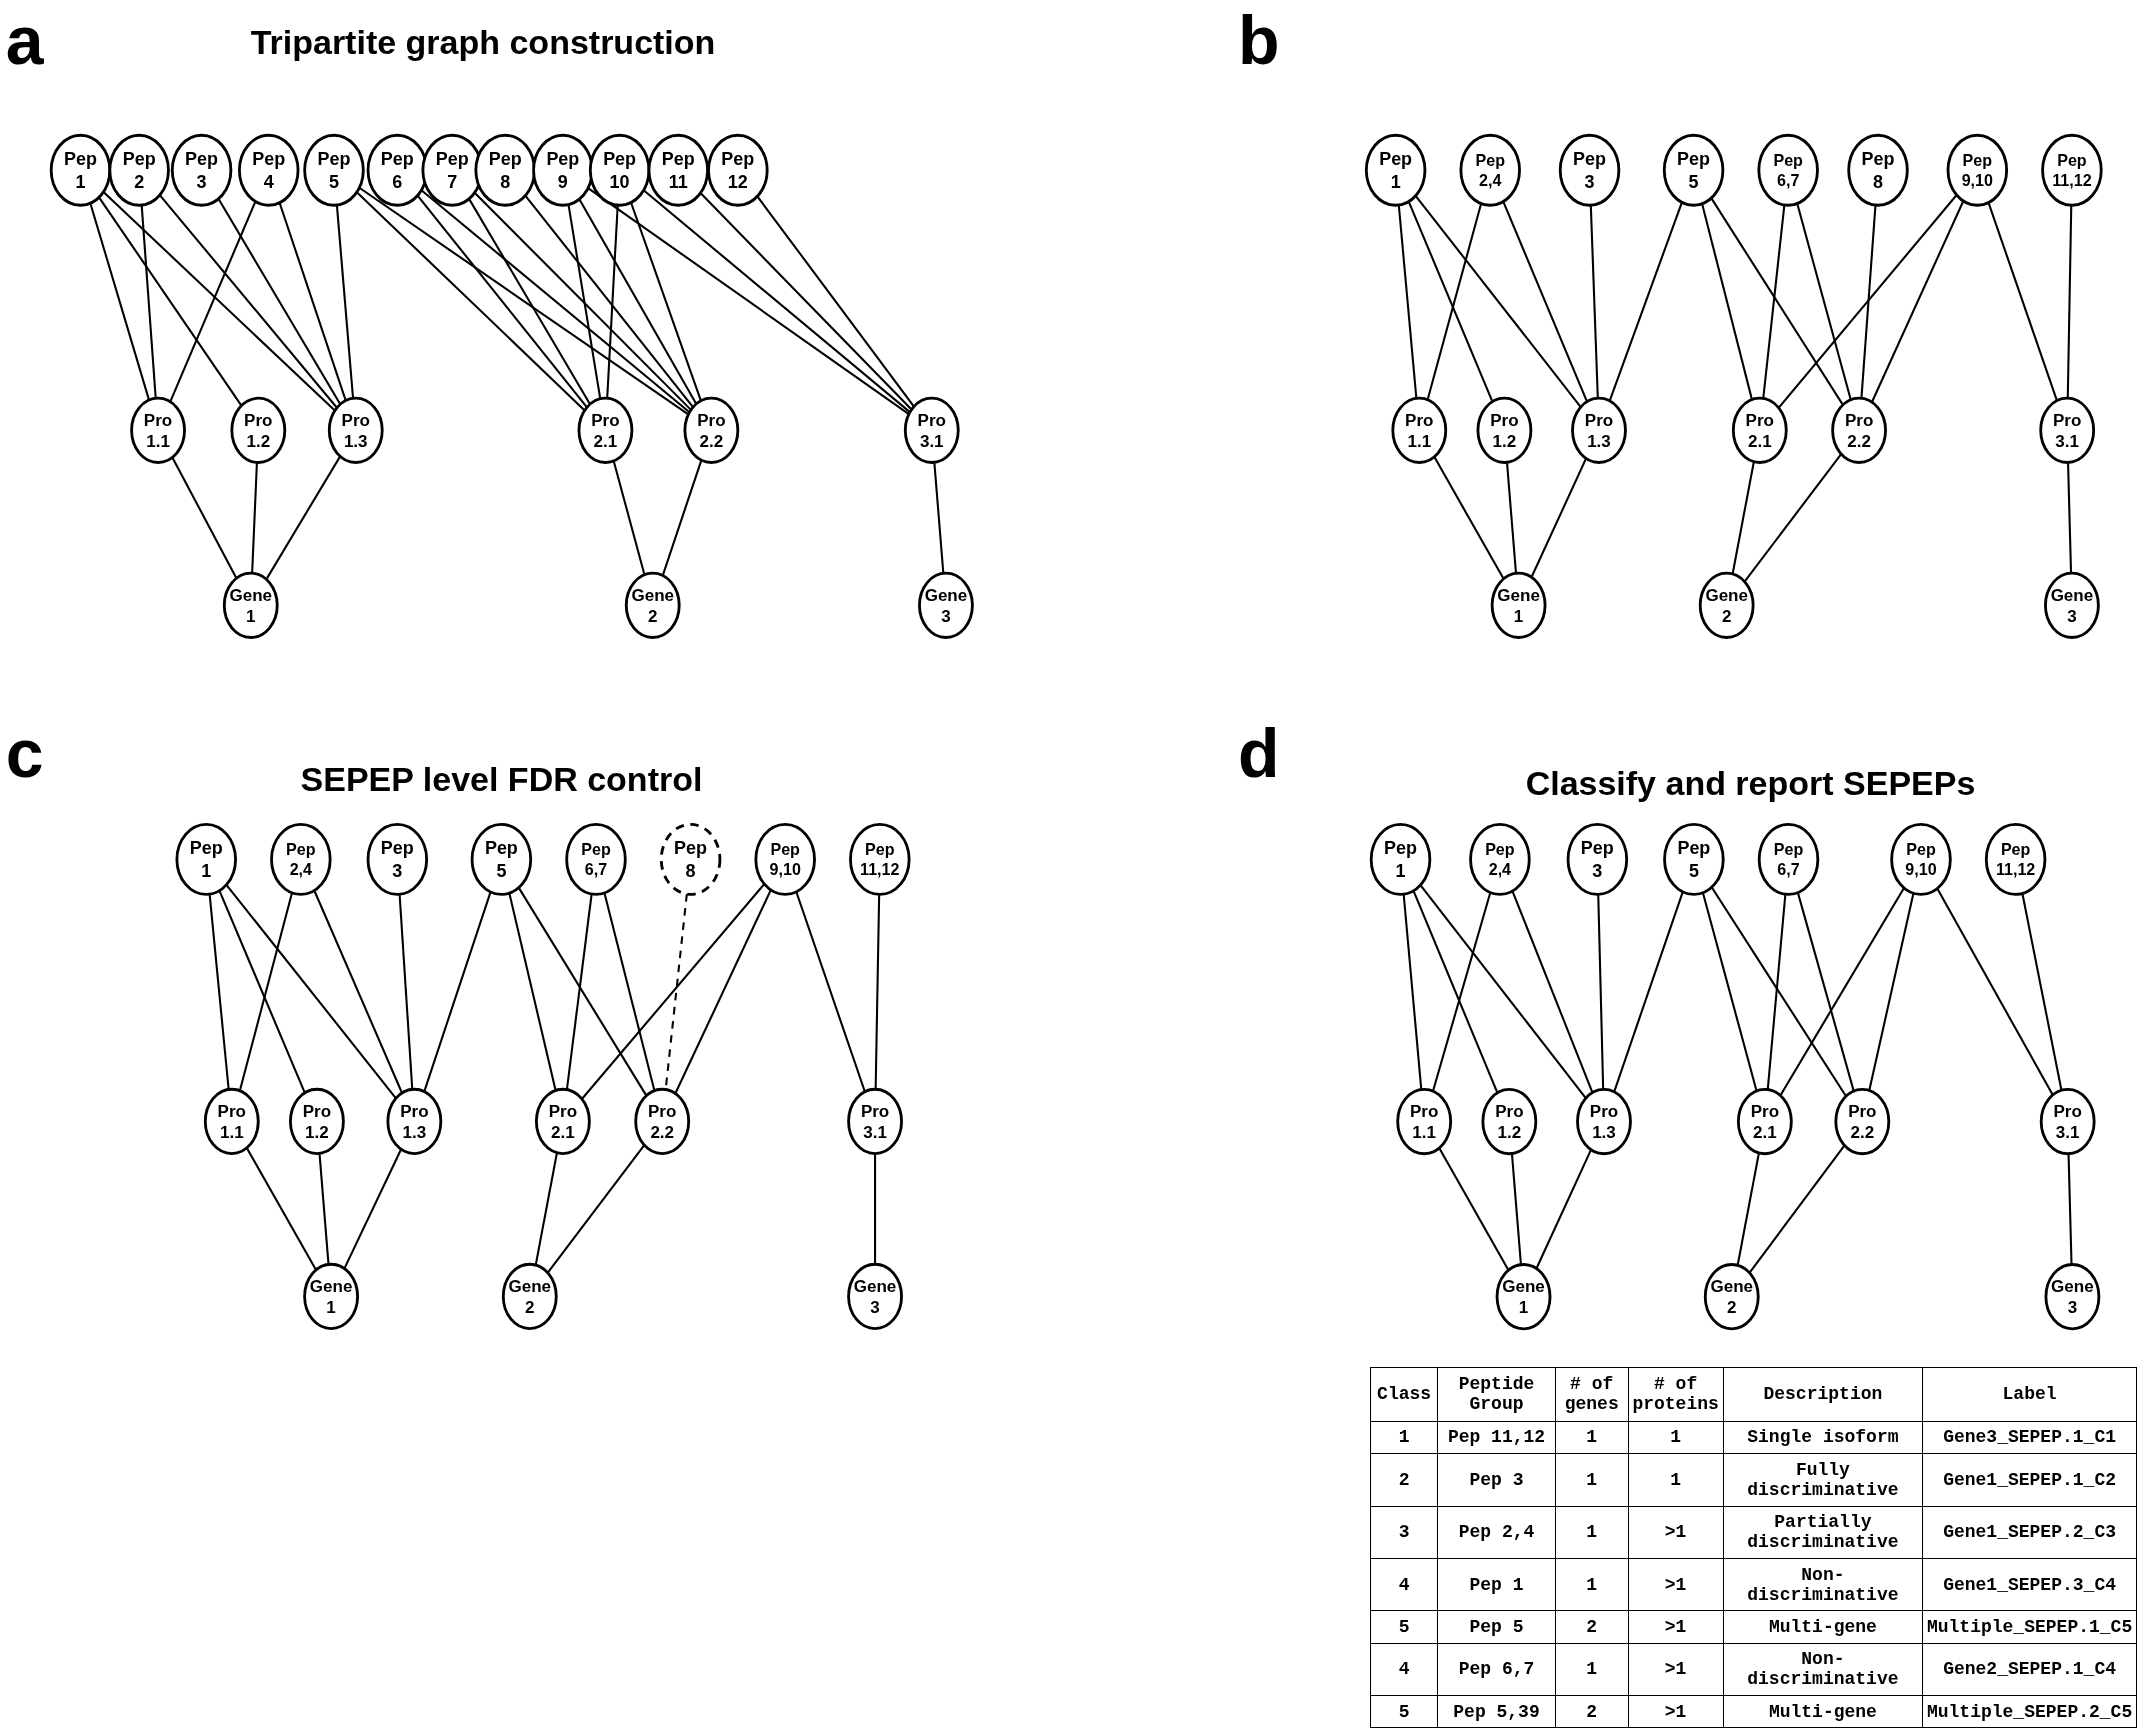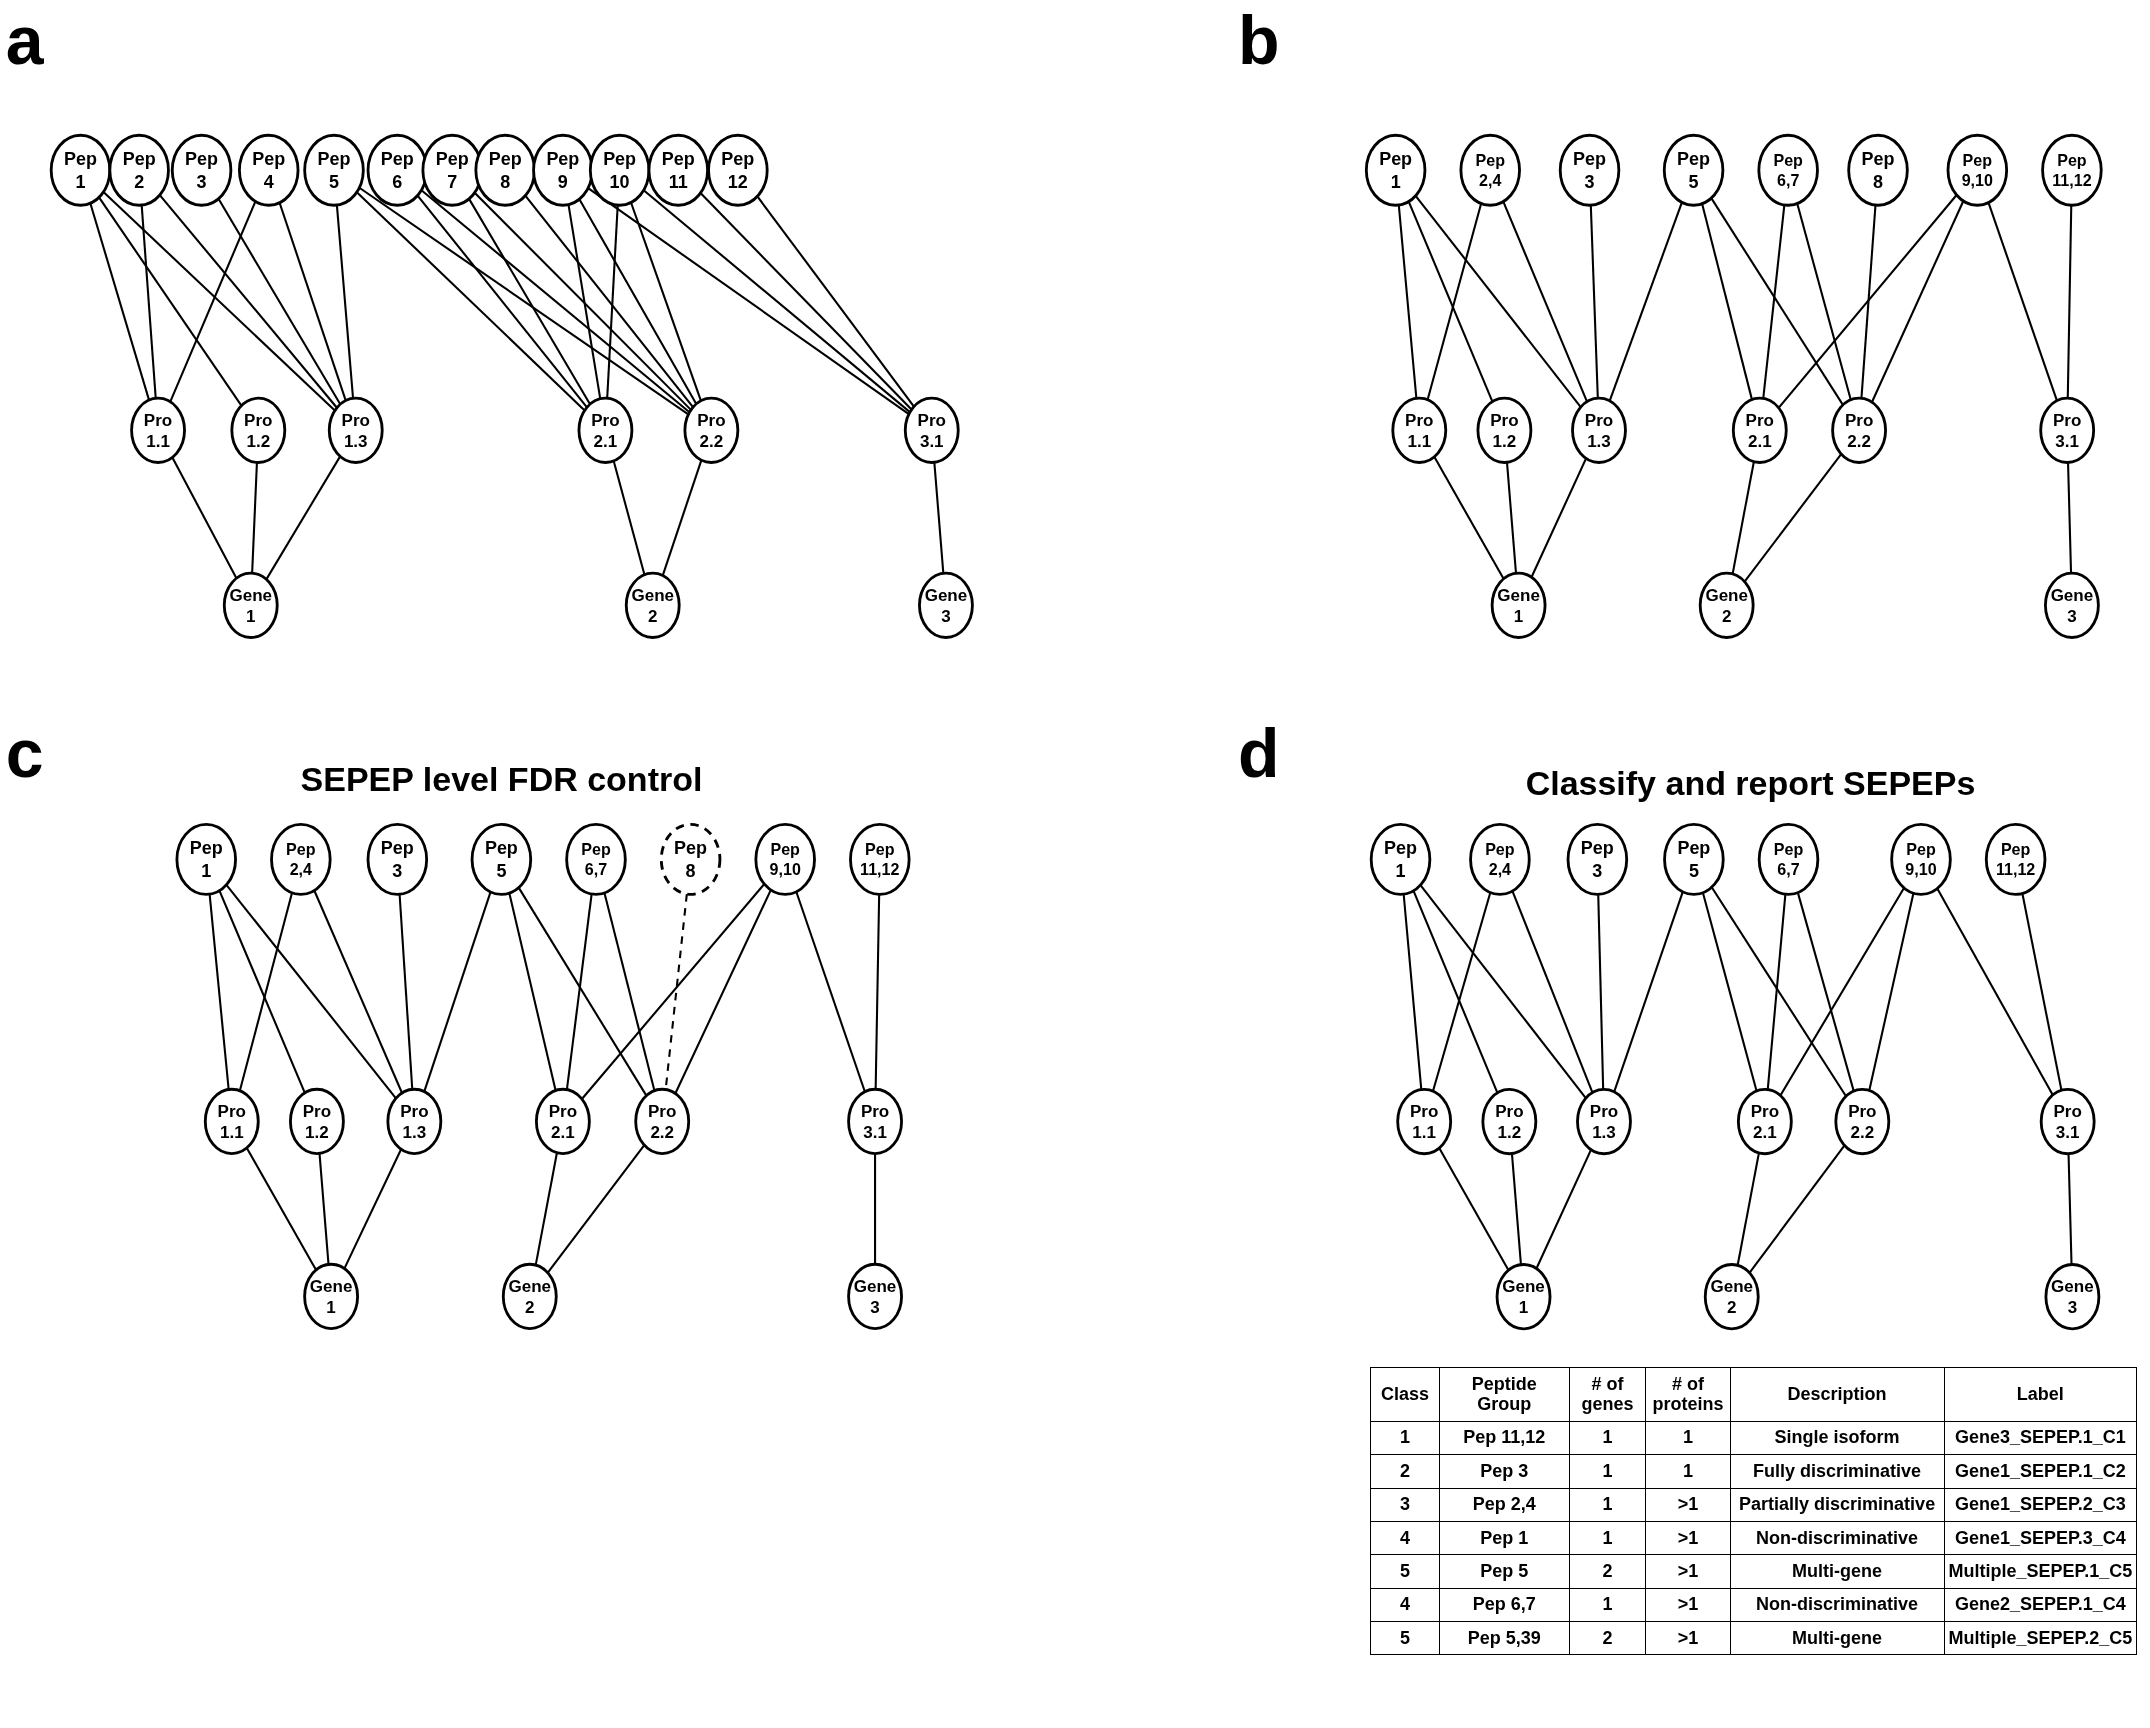--- a/index.html
+++ b/index.html
@@ -7,32 +7,33 @@
   .page{position:relative;width:2150px;height:1728px;background:#fff;}
   .panel{position:absolute;}
   .panel-letter{position:absolute;font-weight:bold;font-size:68px;line-height:1;color:#000;font-family:"Liberation Sans",sans-serif;}
   .panel-title{position:absolute;font-weight:bold;font-size:34px;color:#000;text-align:center;font-family:"Liberation Sans",sans-serif;white-space:nowrap;}
   svg{display:block;}
   .node-ell{fill:#fff;stroke:#000;stroke-width:3;}
   .node-ell.dashed{stroke-dasharray:9 7;}
   .edge{stroke:#000;stroke-width:2.2;fill:none;}
   .edge.dashed{stroke-dasharray:8 7;}
   .nlabel{font-family:"Liberation Sans",sans-serif;font-weight:bold;fill:#000;text-anchor:middle;}
-  table.class-table{position:absolute;border-collapse:collapse;font-family:Liberation Sans, sans-serif;}
+  table.class-table{position:absolute;border-collapse:collapse;font-family:Liberation Mono, monospace;}
   table.class-table th, table.class-table td{
      border:1.5px solid #000;font-size:18px;font-weight:bold;color:#000;
      text-align:center;vertical-align:middle;padding:5.7px 3.8px;background:#fff;}
   table.class-table th{font-size:18px;line-height:1.15;}
 </style>
 </head>
 <body>
 
 <div class="page">
 
   <div class="panel-letter" style="left:5.7px;top:5.7px;">a</div>
+  <div class="panel-title" style="left:161px;top:23px;width:644px;">Tripartite graph construction</div>
   <svg id="svg-a" class="panel" style="left:0;top:0;" width="1069" height="681" viewBox="0 0 1130 720">
       <line x1="95.3940854315166" y1="214.85821333740324" x2="157.46744118625182" y2="423.0310527587713" class="edge"></line>
       <line x1="104.59828786453647" y1="208.66770831248687" x2="255.11559953960338" y2="428.8393078371858" class="edge"></line>
       <line x1="109.30418466286265" y1="202.96787210407982" x2="353.9031896847779" y2="434.11813458183474" class="edge"></line>
       <line x1="149.68082822422167" y1="216.86138808304779" x2="164.53685903468235" y2="421.1318117268822" class="edge"></line>
       <line x1="168.853149709674" y1="206.24286537187925" x2="356.09136534718107" y2="431.092250962772" class="edge"></line>
       <line x1="230.9036262465715" y1="210.20550440372492" x2="359.6433554255597" y2="427.40443400017745" class="edge"></line>
       <line x1="269.9641573536874" y1="212.99022844218769" x2="179.8517114480968" y2="424.792985912593" class="edge"></line>
       <line x1="295.4956410992778" y1="214.36197067718905" x2="365.4618041535834" y2="423.4999580677764" class="edge"></line>
       <line x1="356.0792414111037" y1="216.8170168718918" x2="373.1709159609925" y2="421.17399518577946" class="edge"></line>

